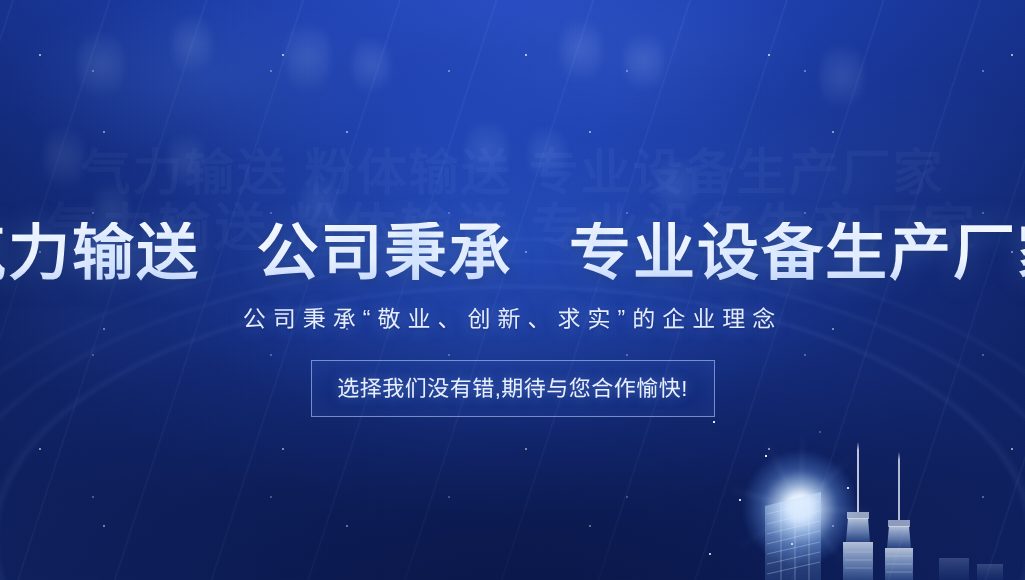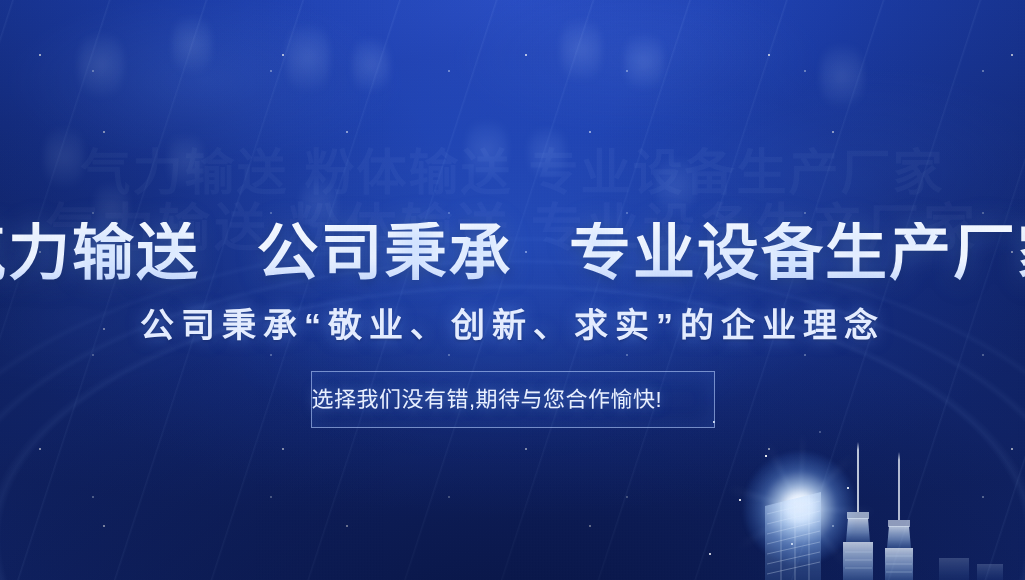--- a/index.html
+++ b/index.html
@@ -231,37 +231,38 @@
             background-clip: text;
     color: transparent;
     -webkit-text-fill-color: transparent;
     text-shadow: 0 0 24px rgba(120,170,255,0.45);
     filter: drop-shadow(0 2px 6px rgba(8,22,70,0.55));
   }
   .headline .gap { display: inline-block; width: 18px; }
 
   .subtitle {
     margin-top: 24px;
-    font-size: 34px;
+    font-size: 23px;
     line-height: 1;
-    font-weight: 700;
+    font-weight: 400;
     letter-spacing: 7px;
     color: #e4ecff;
     white-space: nowrap;
     text-shadow: 0 0 16px rgba(120,170,255,0.5), 0 1px 3px rgba(8,22,70,0.5);
   }
 
   .cta-box {
     margin-top: 29px;
     width: 404px;
     height: 57px;
     box-sizing: border-box;
     border: 1px solid rgba(176,200,250,0.62);
     display: flex;
     align-items: center;
+    justify-content: center;
     background: rgba(40,80,190,0.10);
     box-shadow: inset 0 0 22px rgba(90,140,235,0.12);
   }
   .cta-text {
     font-size: 22px;
     line-height: 1;
     letter-spacing: 0.5px;
     color: #e9f0ff;
     white-space: nowrap;
     text-shadow: 0 0 12px rgba(130,175,255,0.55);

